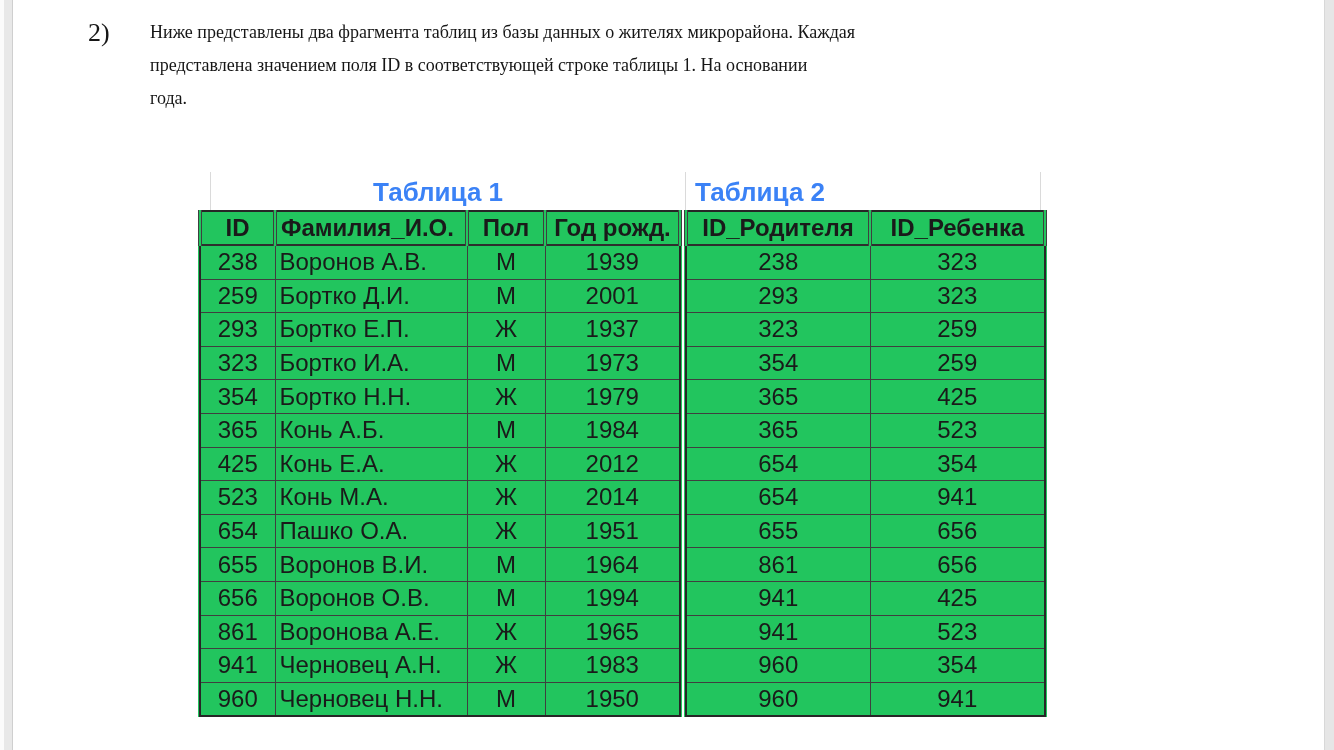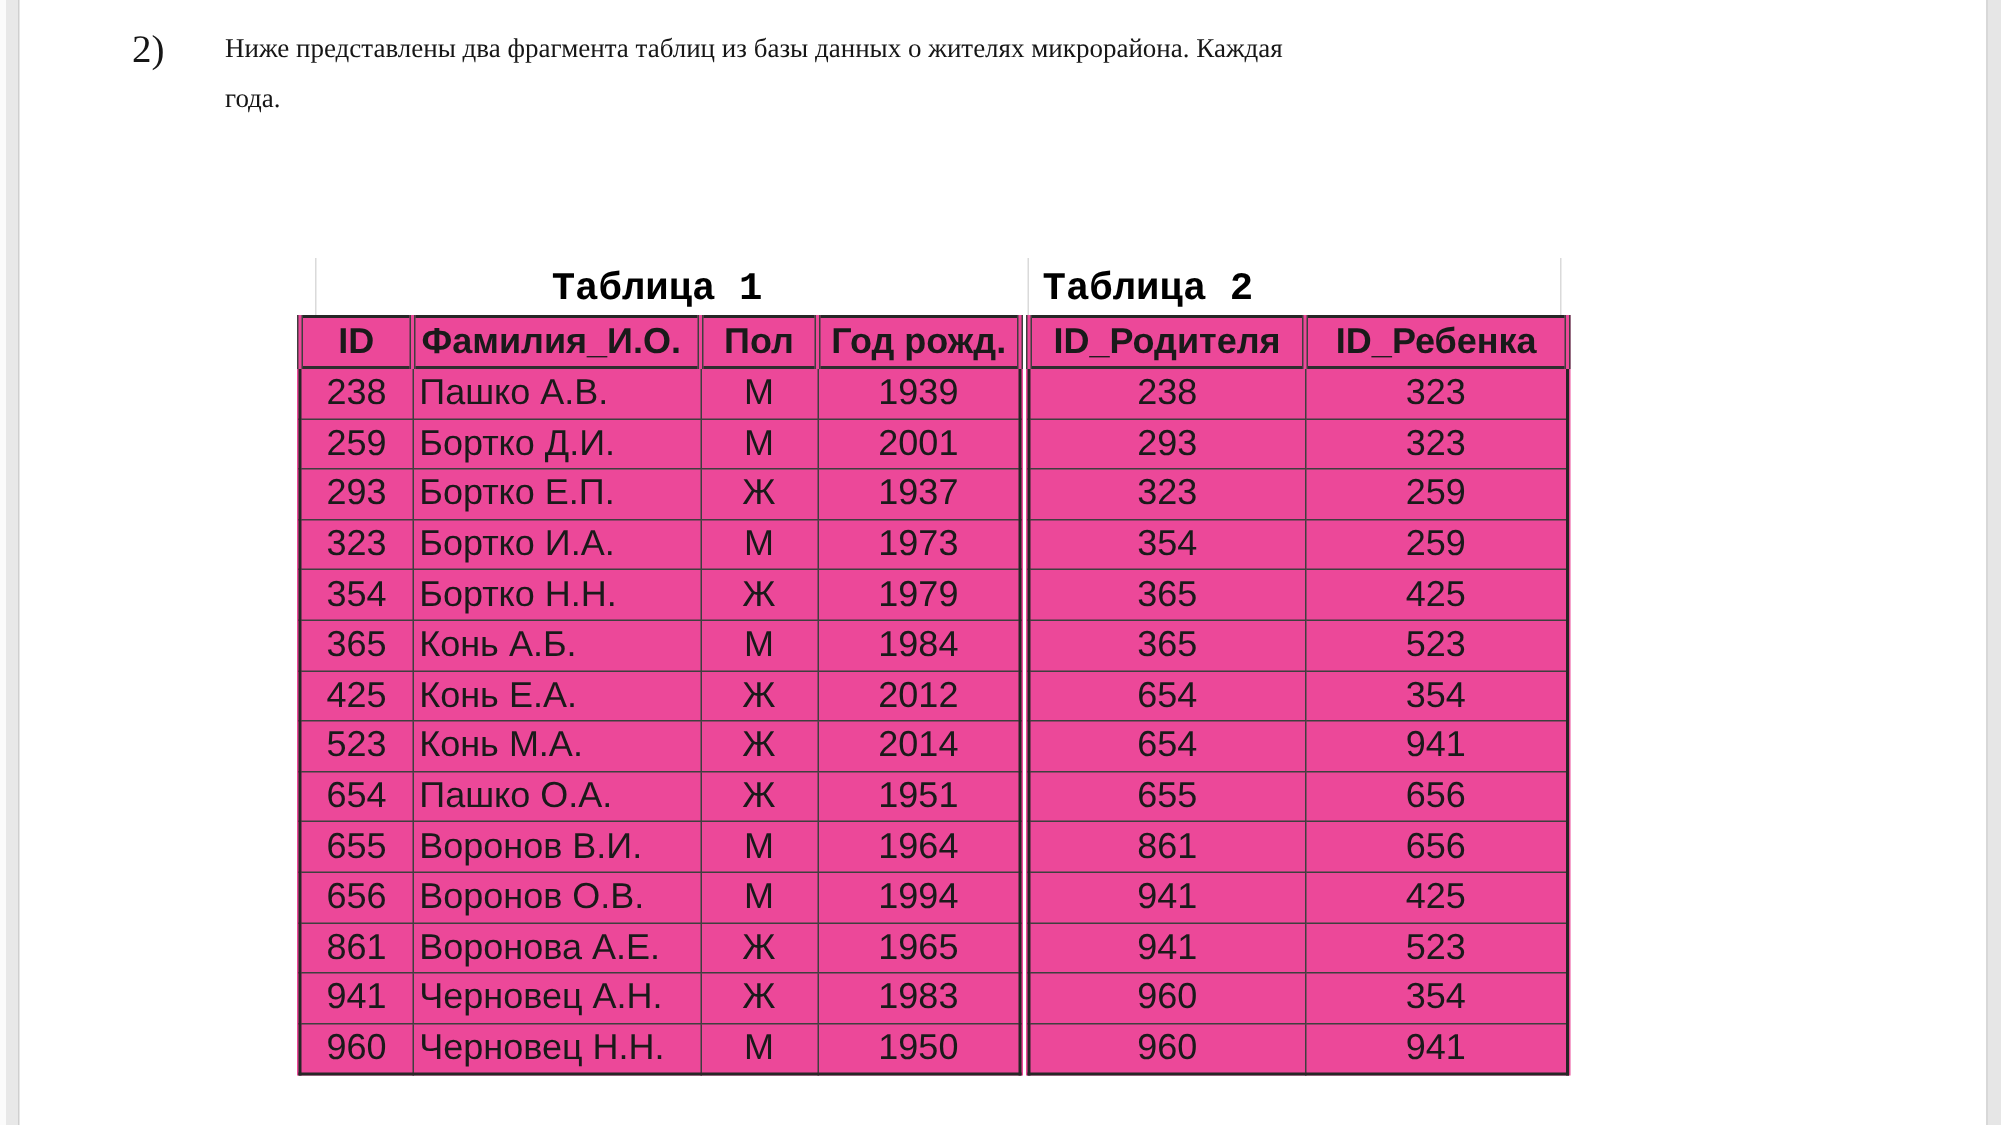--- a/index.html
+++ b/index.html
@@ -26,33 +26,33 @@
     position:absolute;left:150px;top:16px;width:1130px;
     font-size:18px;line-height:33px;
   }
   .pline{display:block;white-space:nowrap;}
   
   .grid-v{position:absolute;top:172px;height:38px;width:1px;background:#dadada;}
   .gv1{left:210px;} .gv2{left:685px;} .gv3{left:1040px;}
   
   .tbl-title{
     position:absolute;top:177px;
-    font-family:Liberation Mono, monospace;
-    font-weight:700;font-size:26px;color:#000000;white-space:nowrap;
+    font-family:Liberation Sans, sans-serif;
+    font-weight:700;font-size:26px;color:#3b82f6;white-space:nowrap;
   }
   .t1-title{left:198px;width:480px;text-align:center;}
   .t2-title{left:695px;text-align:right;}
   
   table.datatable{
     position:absolute;top:210px;
     border-collapse:collapse;table-layout:fixed;
     font-family:"Liberation Sans", sans-serif;
     font-size:24px;color:#1a1a1a;
     border:2px solid #262626;
-    background:#ec4899;
+    background:#22c55e;
   }
   .t1-pos{left:198px;width:480px;}
   .t2-pos{left:684px;width:359px;}
   .datatable th{
     height:32px;padding:0 4px;
     font-weight:700;font-size:24px;
     border:4px double #3f3f3f;
     border-top:2px solid #262626;
     border-bottom:2px solid #2e2e2e;
     text-align:center;white-space:nowrap;overflow:hidden;
@@ -68,20 +68,21 @@
 </head>
 <body>
 
 <div class="edge-left"></div>
 <div class="edge-right"></div>
 
 <div class="qnum">2)</div>
 
 <div class="ptext">
   <span class="pline">Ниже представлены два фрагмента таблиц из базы данных о жителях микрорайона. Каждая</span>
+  <span class="pline">представлена значением поля ID в соответствующей строке таблицы 1. На основании</span>
   <span class="pline">года.</span>
 </div>
 
 <div class="grid-v gv1"></div>
 <div class="grid-v gv2"></div>
 <div class="grid-v gv3"></div>
 
 <div class="tbl-title t1-title">Таблица 1</div>
 <div class="tbl-title t2-title">Таблица 2</div>
 
@@ -96,21 +97,21 @@
     <tr>
       <th>ID</th>
       <th>Фамилия_И.О.</th>
       <th>Пол</th>
       <th>Год рожд.</th>
     </tr>
   </thead>
   <tbody>
       <tr>
         <td>238</td>
-        <td>Пашко А.В.</td>
+        <td>Воронов А.В.</td>
         <td>М</td>
         <td>1939</td>
       </tr>
       <tr>
         <td>259</td>
         <td>Бортко Д.И.</td>
         <td>М</td>
         <td>2001</td>
       </tr>
       <tr>

